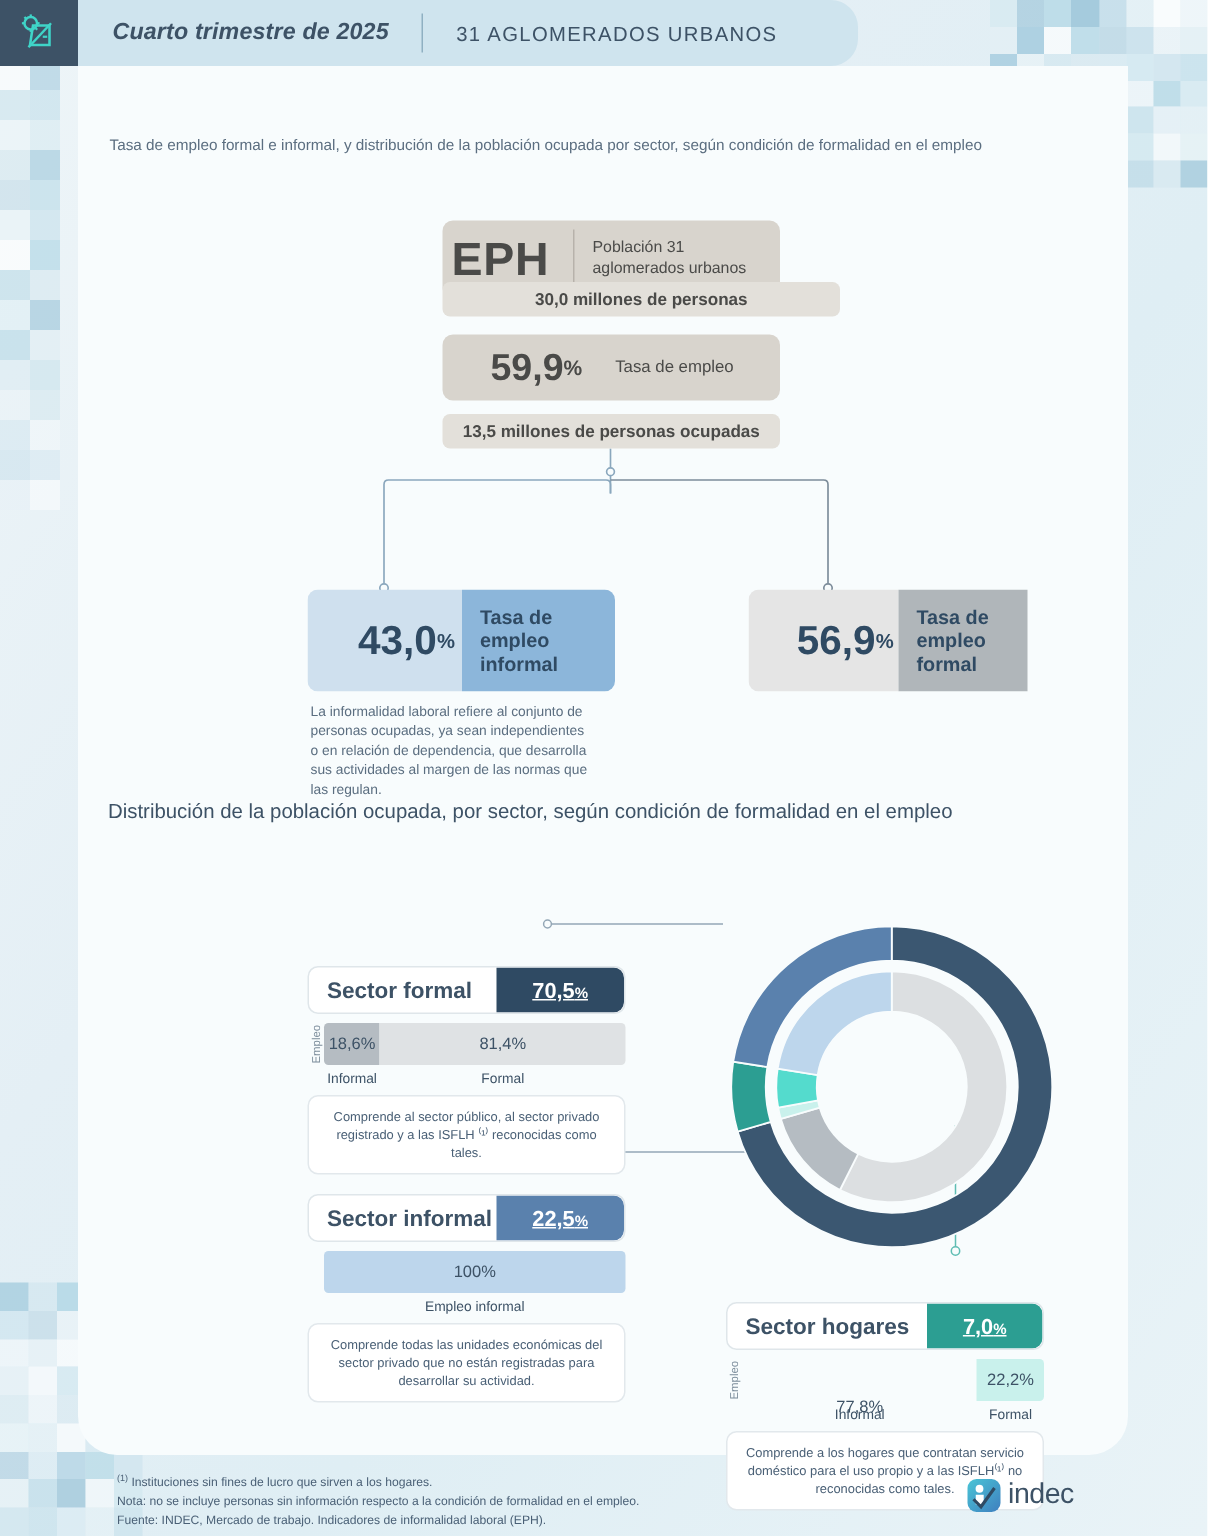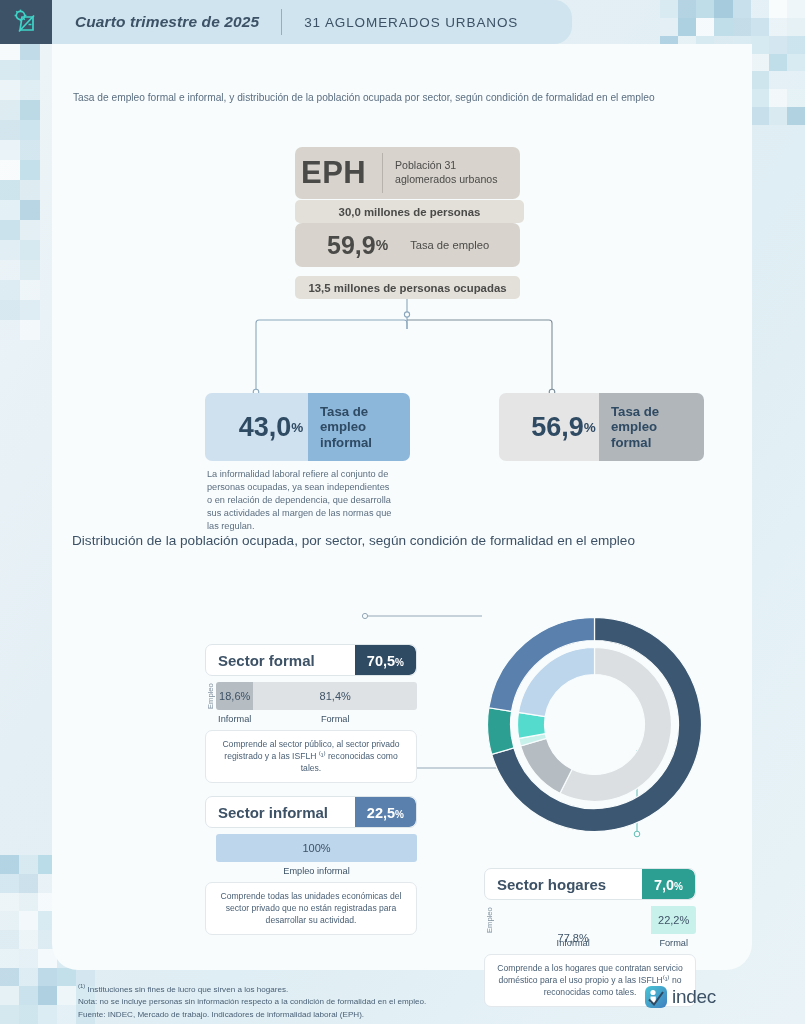--- a/index.html
+++ b/index.html
@@ -66,21 +66,21 @@
   .flow-eph .big { font-size: 31px; font-weight: bold; color: #4a4a48; padding-left: 6px;
                    letter-spacing: .5px; }
   .flow-eph .vdiv { width: 1px; height: 40px; background: #b7b2ab; margin: 0 12px 0 16px; }
   .flow-eph .lbl { font-size: 10.6px; color: #4a4a48; line-height: 1.28; }
 
   .flow-strip {
     position: absolute; border-radius: 5px; background: #e3e0da;
     display: flex; align-items: center; justify-content: center;
     font-size: 11.4px; font-weight: bold; color: #4a4a48;
   }
-  .strip-1 { left: 243px; top: 156px; width: 229px; height: 23px; }
+  .strip-1 { left: 243px; top: 144px; width: 265px; height: 23px; }
   .strip-2 { left: 243px; top: 232px; width: 225px; height: 23px; }
 
   .flow-emp { left: 243px; top: 179px; width: 225px; height: 44px; }
   .flow-emp .big { font-size: 25px; font-weight: bold; color: #4a4a48; padding-left: 32px; }
   .flow-emp .pct { font-size: 14px; font-weight: bold; color: #4a4a48; }
   .flow-emp .lbl { font-size: 11.2px; color: #4a4a48; padding-left: 22px; }
 
   .rate-box { position: absolute; height: 68px; border-radius: 7px; display: flex; align-items: center;
               overflow: hidden; }
   .rate-left { height: 100%; display: flex; align-items: center; justify-content: center; padding-left: 29px; }
@@ -88,41 +88,41 @@
                 font-size: 13.2px; font-weight: bold; line-height: 1.17; }
   .rate-num { font-size: 27px; font-weight: bold; color: #2f4a63; }
   .rate-pct { font-size: 13.5px; font-weight: bold; color: #2f4a63; }
 
   #rate-informal { left: 153px; top: 349px; width: 205px; }
   #rate-informal .rate-left  { width: 103px; background: #cfe0ee; }
   #rate-informal .rate-right { width: 102px; background: #8cb6da; color: #2f4a63; }
 
   #rate-formal { left: 447px; top: 349px; width: 205px; }
   #rate-formal .rate-left  { width: 100px; background: #e5e5e5; }
-  #rate-formal .rate-right { width: 105px; background: #b0b6ba; color: #2f4a63; }
+  #rate-formal .rate-right { width: 86px; background: #b0b6ba; color: #2f4a63; }
 
   .rate-note { position: absolute; left: 155px; top: 424px; width: 190px;
                font-size: 9.2px; color: #5b6e80; line-height: 1.42; }
 
   
   #flow-lines { position: absolute; left: 0; top: 0; width: 700px; height: 926px;
                 pointer-events: none; }
 
   
   .h2 { position: absolute; left: 20px; top: 489px; font-size: 13.6px; color: #3d5266; }
 
   .sector { position: absolute; width: 212px; }
   .sector-head {
     height: 32px; background: #ffffff; border: 1px solid #dfe6ea; border-radius: 7px;
     display: flex; align-items: center; justify-content: space-between; overflow: hidden;
   }
   .sector-title { font-size: 15px; font-weight: bold; color: #3d5266; padding-left: 12px; }
   .sector-val {
     height: 100%; display: flex; align-items: baseline; justify-content: center;
-    padding: 0 12px; color: #fff; font-weight: bold; border-radius: 0 7px 7px 0;
+    padding: 0 24px; color: #fff; font-weight: bold; border-radius: 0 7px 7px 0; text-decoration: underline;
   }
   .sector-val .v { font-size: 14.5px; line-height: 32px; }
   .sector-val .p { font-size: 10px; }
 
   .bar-wrap { display: flex; align-items: stretch; margin-top: 6px; }
   .bar-axis { writing-mode: vertical-rl; transform: rotate(180deg);
               font-size: 7.6px; color: #7d8e9c; display: flex; align-items: center;
               justify-content: center; width: 11px; }
   .bar { flex: 1; display: flex; height: 28px; }
   .seg { display: flex; align-items: center; justify-content: center;

